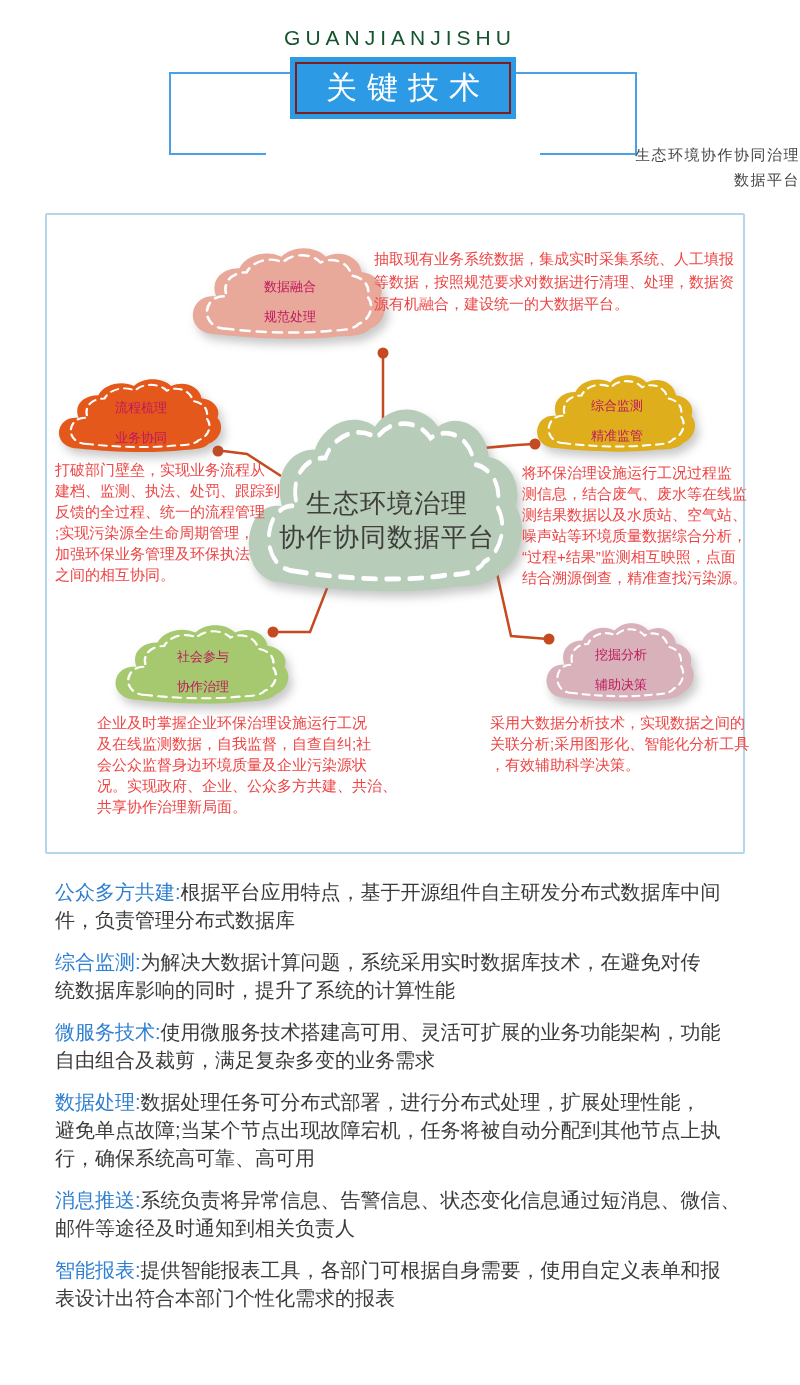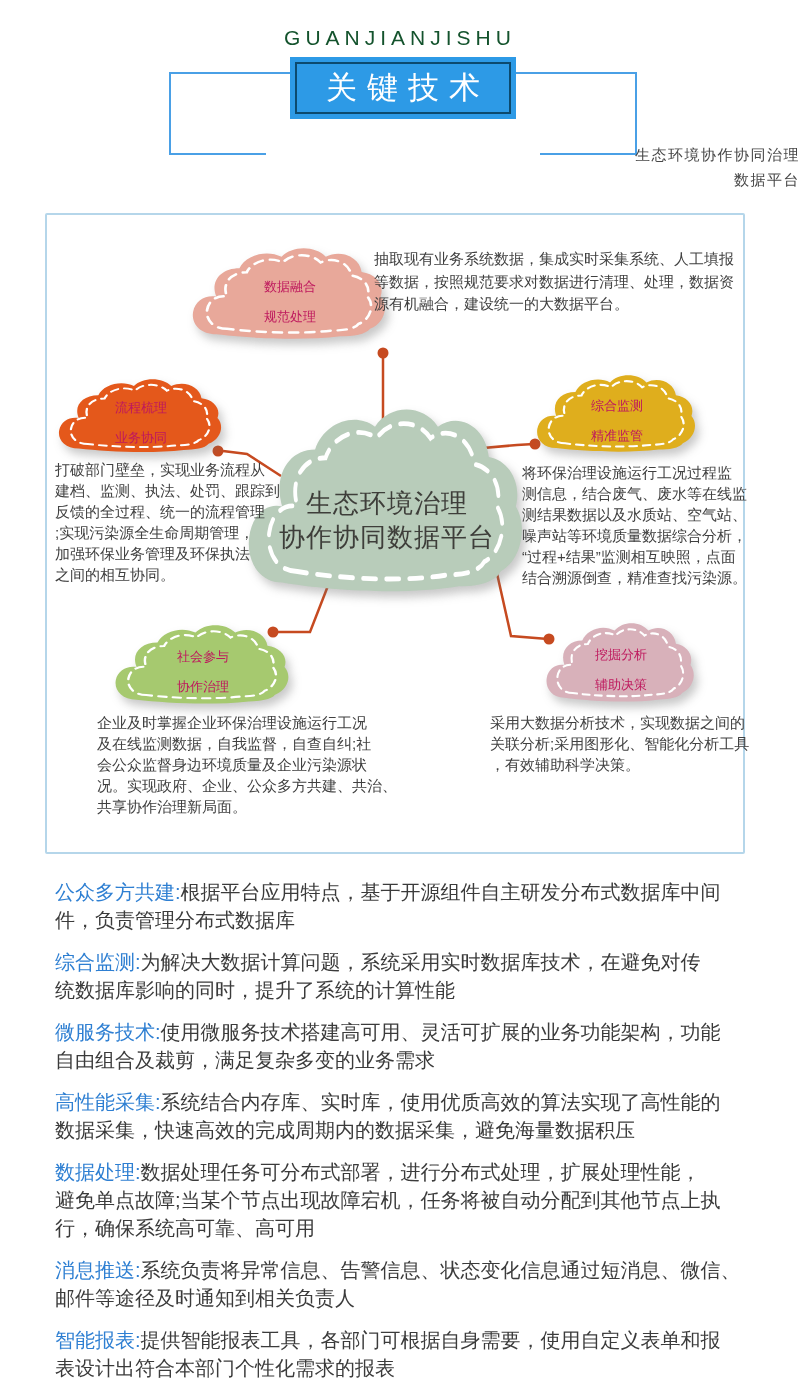--- a/index.html
+++ b/index.html
@@ -10,21 +10,21 @@
   
   .eyebrow { position:absolute; top:26px; left:0; width:100%; text-align:center;
              font-size:21px; letter-spacing:5px; color:#14532d; }
   .frame { position:absolute; left:169px; top:72px; width:468px; height:83px;
            border-top:2px solid #4aa0e6; border-left:2px solid #4aa0e6; border-right:2px solid #4aa0e6; }
   .frame-seg { position:absolute; top:153px; height:2px; background:#4aa0e6; }
   .frame-seg.l { left:169px; width:97px; }
   .frame-seg.r { left:540px; width:97px; }
   .banner { position:absolute; left:290px; top:57px; width:226px; height:62px;
             background:#2d9ae6; padding:5px; }
-  .banner-inner { width:100%; height:100%; border:2px solid #0c4a6e;
+  .banner-inner { width:100%; height:100%; border:2px solid #7f1d1d;
             display:flex; align-items:center; justify-content:center; }
   .banner-inner span { color:#ffffff; font-size:31px; letter-spacing:10px; padding-left:10px; }
   .subtitle { position:absolute; top:142px; left:0; width:100%; text-align:right;
               white-space:pre-line; font-size:15px; line-height:25px; letter-spacing:1.5px; color:#474747; }
 
   
   .panel { position:absolute; left:45px; top:213px; width:700px; height:641px;
            border:2px solid #b5d6ea; border-radius:2px; background:#fff; }
   .connectors { position:absolute; left:0; top:0; width:696px; height:637px; }
   .connectors path, .connectors line { stroke:#c64a20; stroke-width:2.5; fill:none; }
@@ -32,21 +32,21 @@
 
   .cloud { position:absolute; }
   .cloud svg { position:absolute; left:0; top:0; width:100%; height:100%; overflow:visible;
                filter:drop-shadow(4px 6px 5px rgba(110,110,110,.38)); }
   .cdash { fill:none; stroke:#ffffff; stroke-width:3; stroke-dasharray:10 8; stroke-linecap:round; }
   .cloud-label { position:relative; width:100%; height:100%; display:flex; flex-direction:column;
                  align-items:center; justify-content:center; text-align:center;
                  white-space:pre-line; color:#be185d; font-size:13px; line-height:30px; padding-top:10px; }
   .cloud.center .cloud-label { color:#3e3e3a; font-size:26px; line-height:34px; font-weight:500; padding-top:26px; letter-spacing:1px; }
 
-  .desc { position:absolute; white-space:pre-line; color:#404040; font-size:15px; line-height:21px; }
+  .desc { position:absolute; white-space:pre-line; color:#ef4444; font-size:15px; line-height:21px; }
   .desc.top-right { line-height:22.5px; }
 
   
   .tech-list { position:absolute; left:55px; top:878px; width:712px; }
   .tech-item { white-space:pre-line; font-size:20px; line-height:28px; color:#3b3b3b; margin-bottom:14px; }
   .tlabel { color:#2e7fd2; }
 </style>
 </head>
 <body>
 
@@ -168,22 +168,20 @@
 共享协作治理新局面。</div>
   </div>
 
   <div class="tech-list">
     <p class="tech-item"><span class="tlabel">公众多方共建:</span><span class="ttext">根据平台应用特点，基于开源组件自主研发分布式数据库中间
 件，负责管理分布式数据库</span></p>
     <p class="tech-item"><span class="tlabel">综合监测:</span><span class="ttext">为解决大数据计算问题，系统采用实时数据库技术，在避免对传
 统数据库影响的同时，提升了系统的计算性能</span></p>
     <p class="tech-item"><span class="tlabel">微服务技术:</span><span class="ttext">使用微服务技术搭建高可用、灵活可扩展的业务功能架构，功能
 自由组合及裁剪，满足复杂多变的业务需求</span></p>
-    <p class="tech-item"><span class="tlabel">高性能采集:</span><span class="ttext">系统结合内存库、实时库，使用优质高效的算法实现了高性能的
-数据采集，快速高效的完成周期内的数据采集，避免海量数据积压</span></p>
     <p class="tech-item"><span class="tlabel">数据处理:</span><span class="ttext">数据处理任务可分布式部署，进行分布式处理，扩展处理性能，
 避免单点故障;当某个节点出现故障宕机，任务将被自动分配到其他节点上执
 行，确保系统高可靠、高可用</span></p>
     <p class="tech-item"><span class="tlabel">消息推送:</span><span class="ttext">系统负责将异常信息、告警信息、状态变化信息通过短消息、微信、
 邮件等途径及时通知到相关负责人</span></p>
     <p class="tech-item"><span class="tlabel">智能报表:</span><span class="ttext">提供智能报表工具，各部门可根据自身需要，使用自定义表单和报
 表设计出符合本部门个性化需求的报表</span></p>
   </div>
 
 </div>

